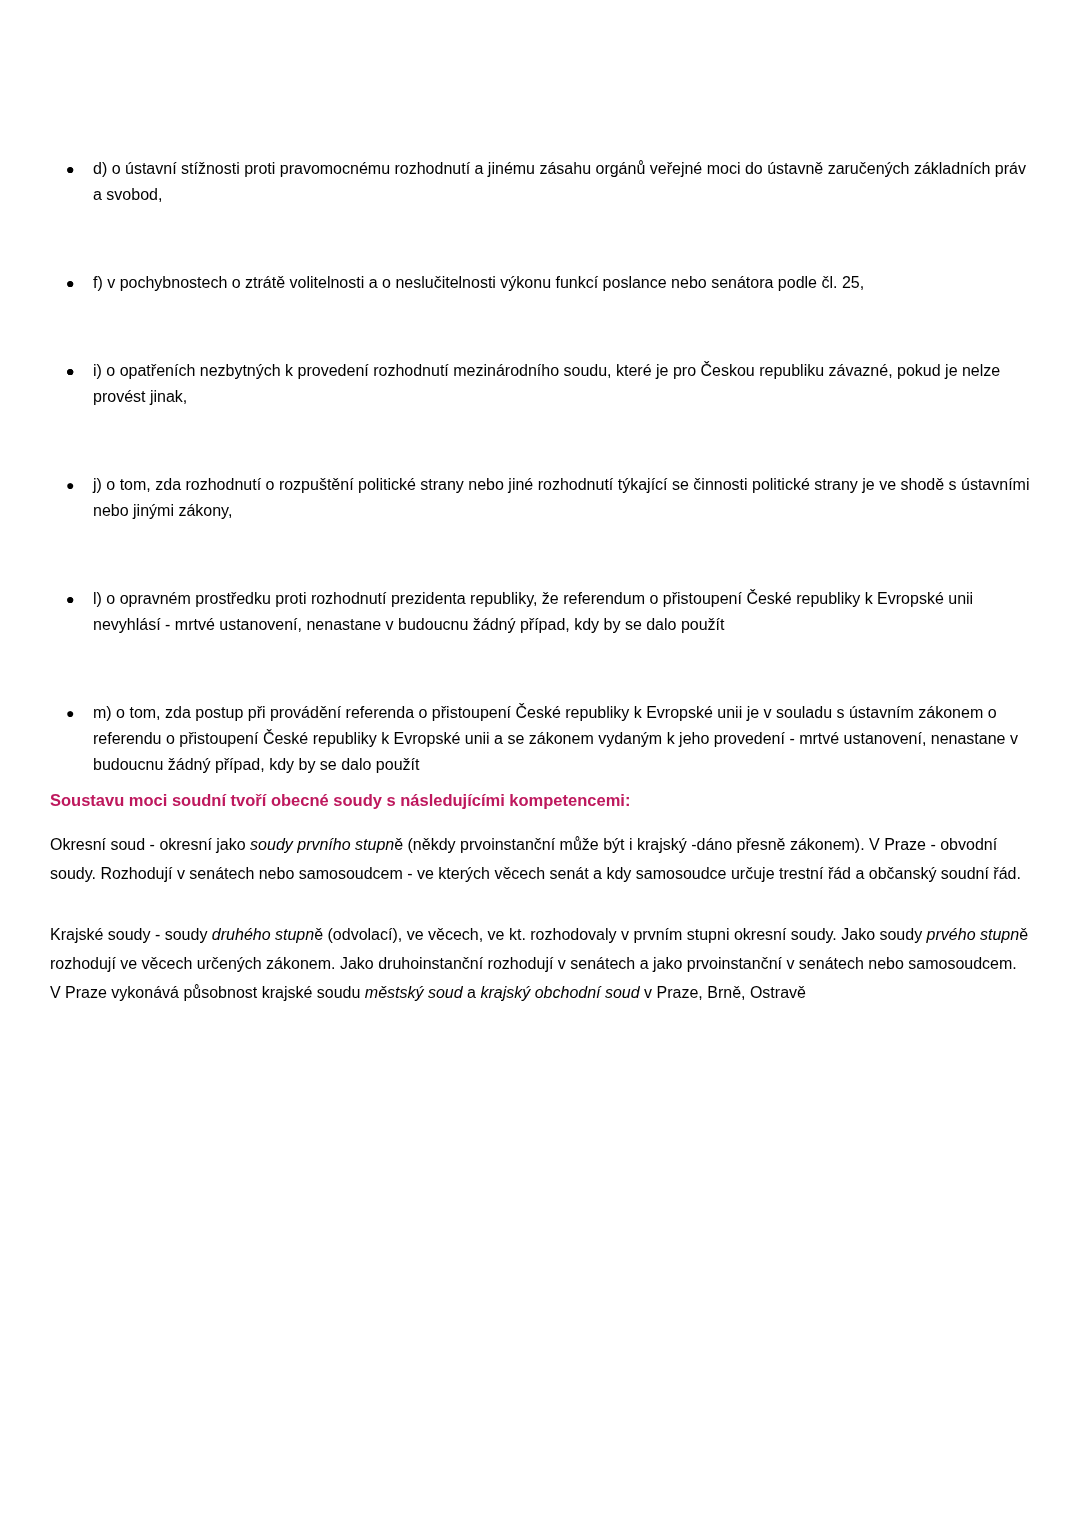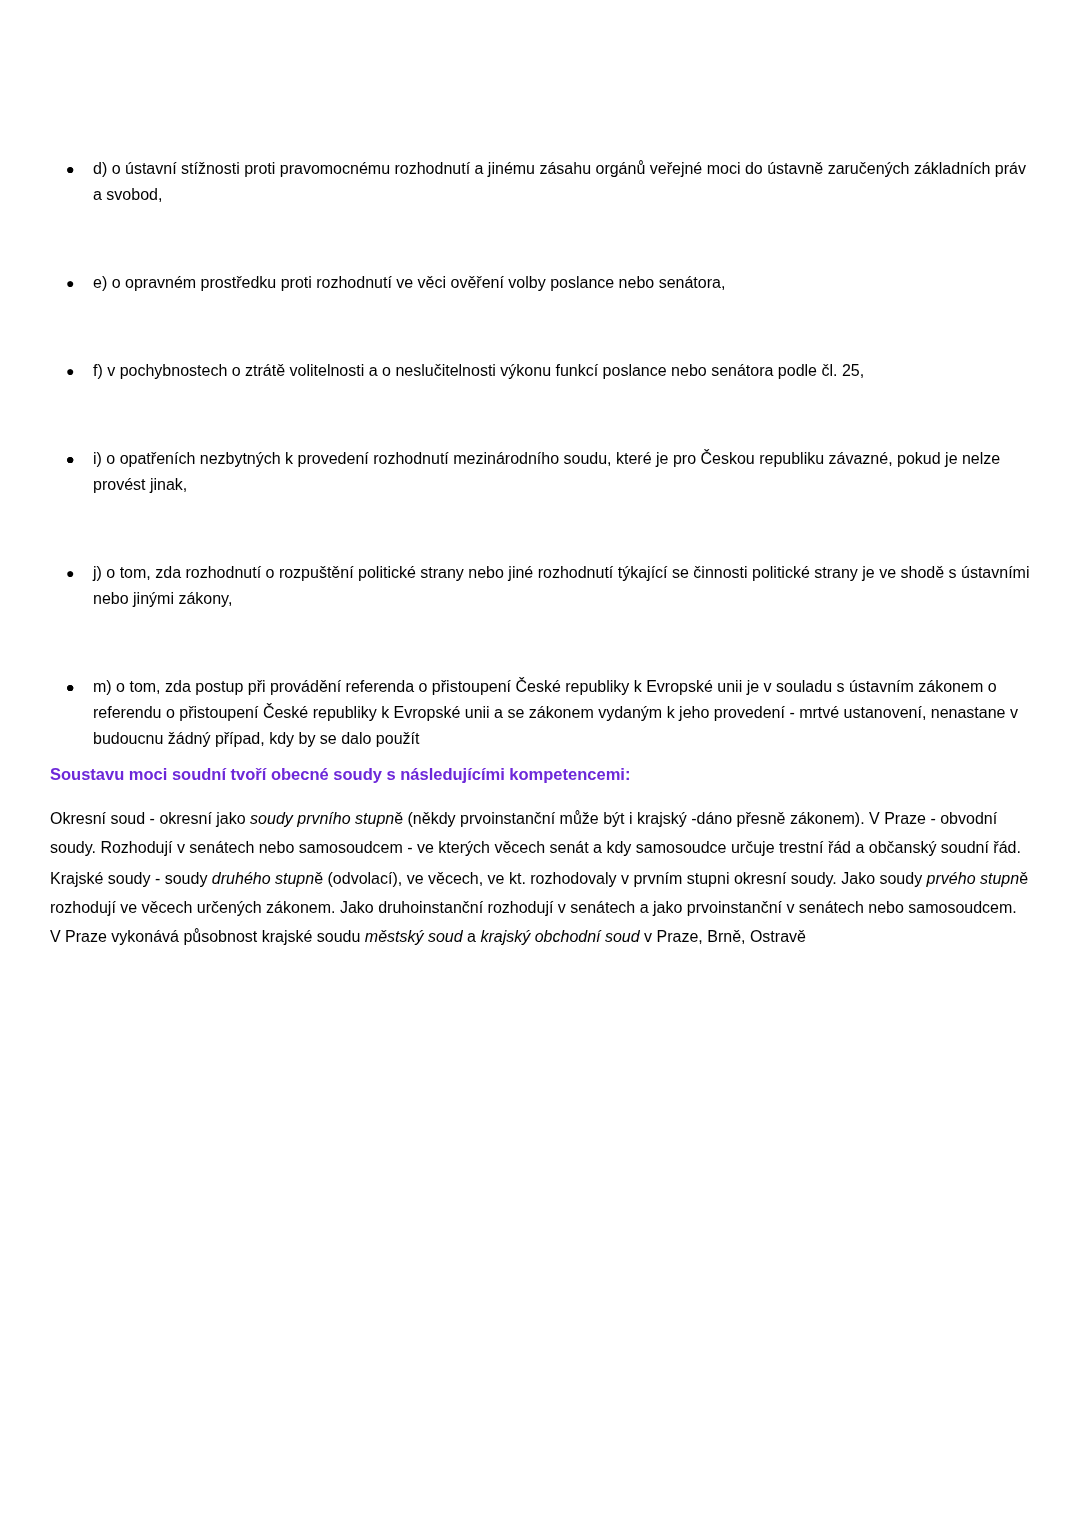--- a/index.html
+++ b/index.html
@@ -48,41 +48,40 @@
     line-height: 26px;
     font-weight: bold;
     color: #224f66;
   }
   .para {
     margin: 17px 0 0 0;
     font-size: 16px;
     line-height: 29px;
   }
   .para.second {
-    margin-top: 2px;
+    margin-top: 32px;
   }
   .b { font-weight: normal; }
   .i { font-style: italic; }
 </style>
 </head>
 <body>
 
 <main class="page">
 
   <ul class="blist">
     <li>
       <span class="bullet">●</span>
     </li>
     <li>
       <span class="bullet">●</span>
       <span class="litext">d) o ústavní stížnosti proti pravomocnému rozhodnutí a jinému zásahu orgánů veřejné moci do ústavně zaručených základních práv a svobod,</span>
     </li>
     <li>
       <span class="bullet">●</span>
-      <span class="litext">e) o opravném prostředku proti rozhodnutí ve věci ověření volby poslance nebo senátora,</span>
     </li>
     <li>
       <span class="bullet">●</span>
       <span class="litext">f) v pochybnostech o ztrátě volitelnosti a o neslučitelnosti výkonu funkcí poslance nebo senátora podle čl. 25,</span>
     </li>
     <li>
       <span class="bullet">●</span>
     </li>
     <li>
       <span class="bullet">●</span>
@@ -93,28 +92,29 @@
     </li>
     <li>
       <span class="bullet">●</span>
       <span class="litext">j) o tom, zda rozhodnutí o rozpuštění politické strany nebo jiné rozhodnutí týkající se činnosti politické strany je ve shodě s ústavními nebo jinými zákony,</span>
     </li>
     <li>
       <span class="bullet">●</span>
     </li>
     <li>
       <span class="bullet">●</span>
+      <span class="litext">l) o opravném prostředku proti rozhodnutí prezidenta republiky, že referendum o přistoupení České republiky k Evropské unii nevyhlásí - mrtvé ustanovení, nenastane v budoucnu žádný případ, kdy by se dalo použít</span>
     </li>
     <li>
       <span class="bullet">●</span>
       <span class="litext">m) o tom, zda postup při provádění referenda o přistoupení České republiky k Evropské unii je v souladu s ústavním zákonem o referendu o přistoupení České republiky k Evropské unii a se zákonem vydaným k jeho provedení - mrtvé ustanovení, nenastane v budoucnu žádný případ, kdy by se dalo použít</span>
     </li>
   </ul>
 
-  <h2 class="heading" style="color: #6d28d9;">Soustavu moci soudní tvoří obecné soudy s následujícími kompetencemi:</h2>
+  <h2 class="heading" style="color: #be185d;">Soustavu moci soudní tvoří obecné soudy s následujícími kompetencemi:</h2>
 
   <p class="para">
     <span class="b">Okresní soud</span><span> - okresní jako </span><span class="i">soudy prvního stupn</span><span>ě (někdy prvoinstanční může být i krajský -dáno přesně zákonem). V Praze - obvodní soudy. Rozhodují v senátech nebo samosoudcem - ve kterých věcech senát a kdy samosoudce určuje trestní řád a občanský soudní řád.</span>
   </p>
 
   <p class="para second">
     <span class="b">Krajské soudy</span><span> - soudy </span><span class="i">druhého stupn</span><span>ě (odvolací), ve věcech, ve kt. rozhodovaly v prvním stupni okresní soudy. Jako soudy </span><span class="i">prvého stupn</span><span>ě rozhodují ve věcech určených zákonem. Jako druhoinstanční rozhodují v senátech a jako prvoinstanční v senátech nebo samosoudcem. V Praze vykonává působnost krajské soudu </span><span class="i">městský soud</span><span> a </span><span class="i">krajský obchodní soud</span><span> v Praze, Brně, Ostravě</span>
   </p>
 
 </main>

